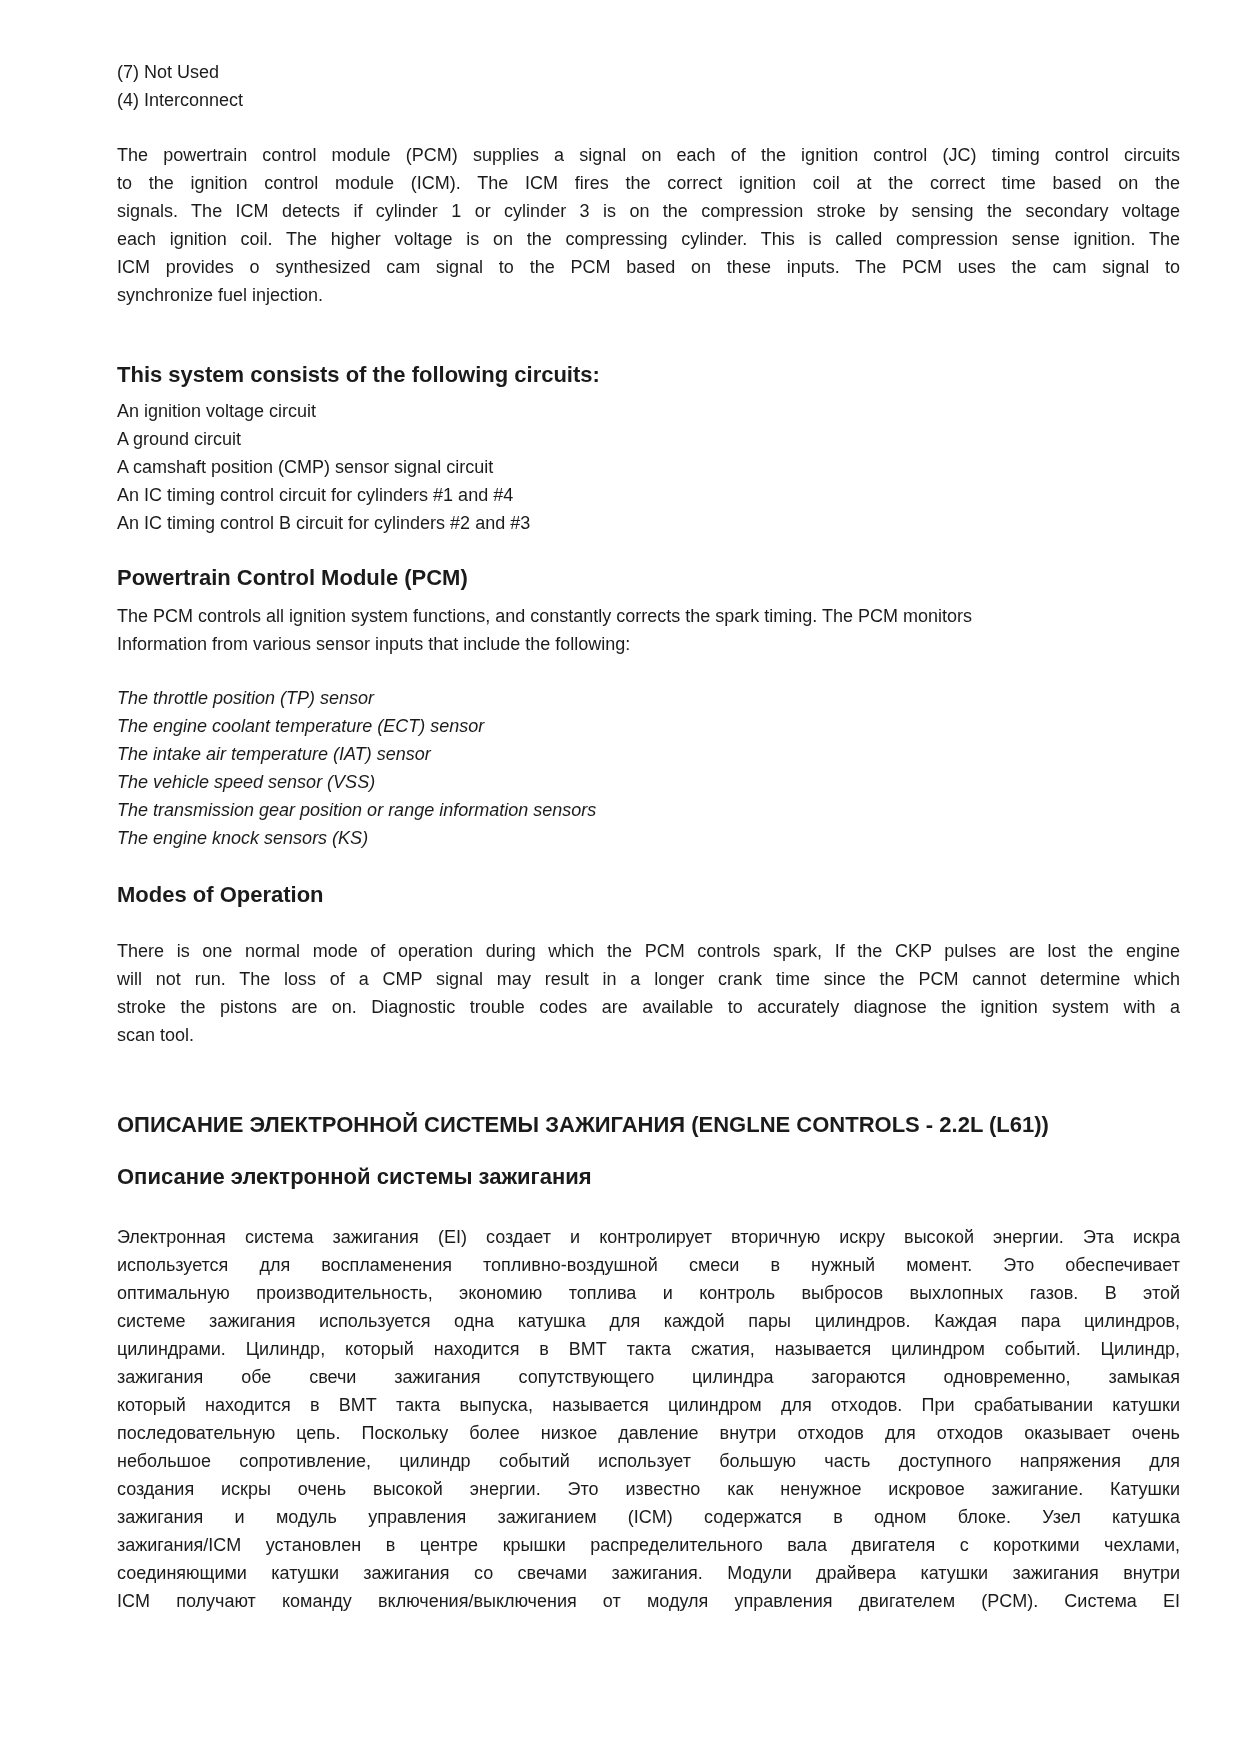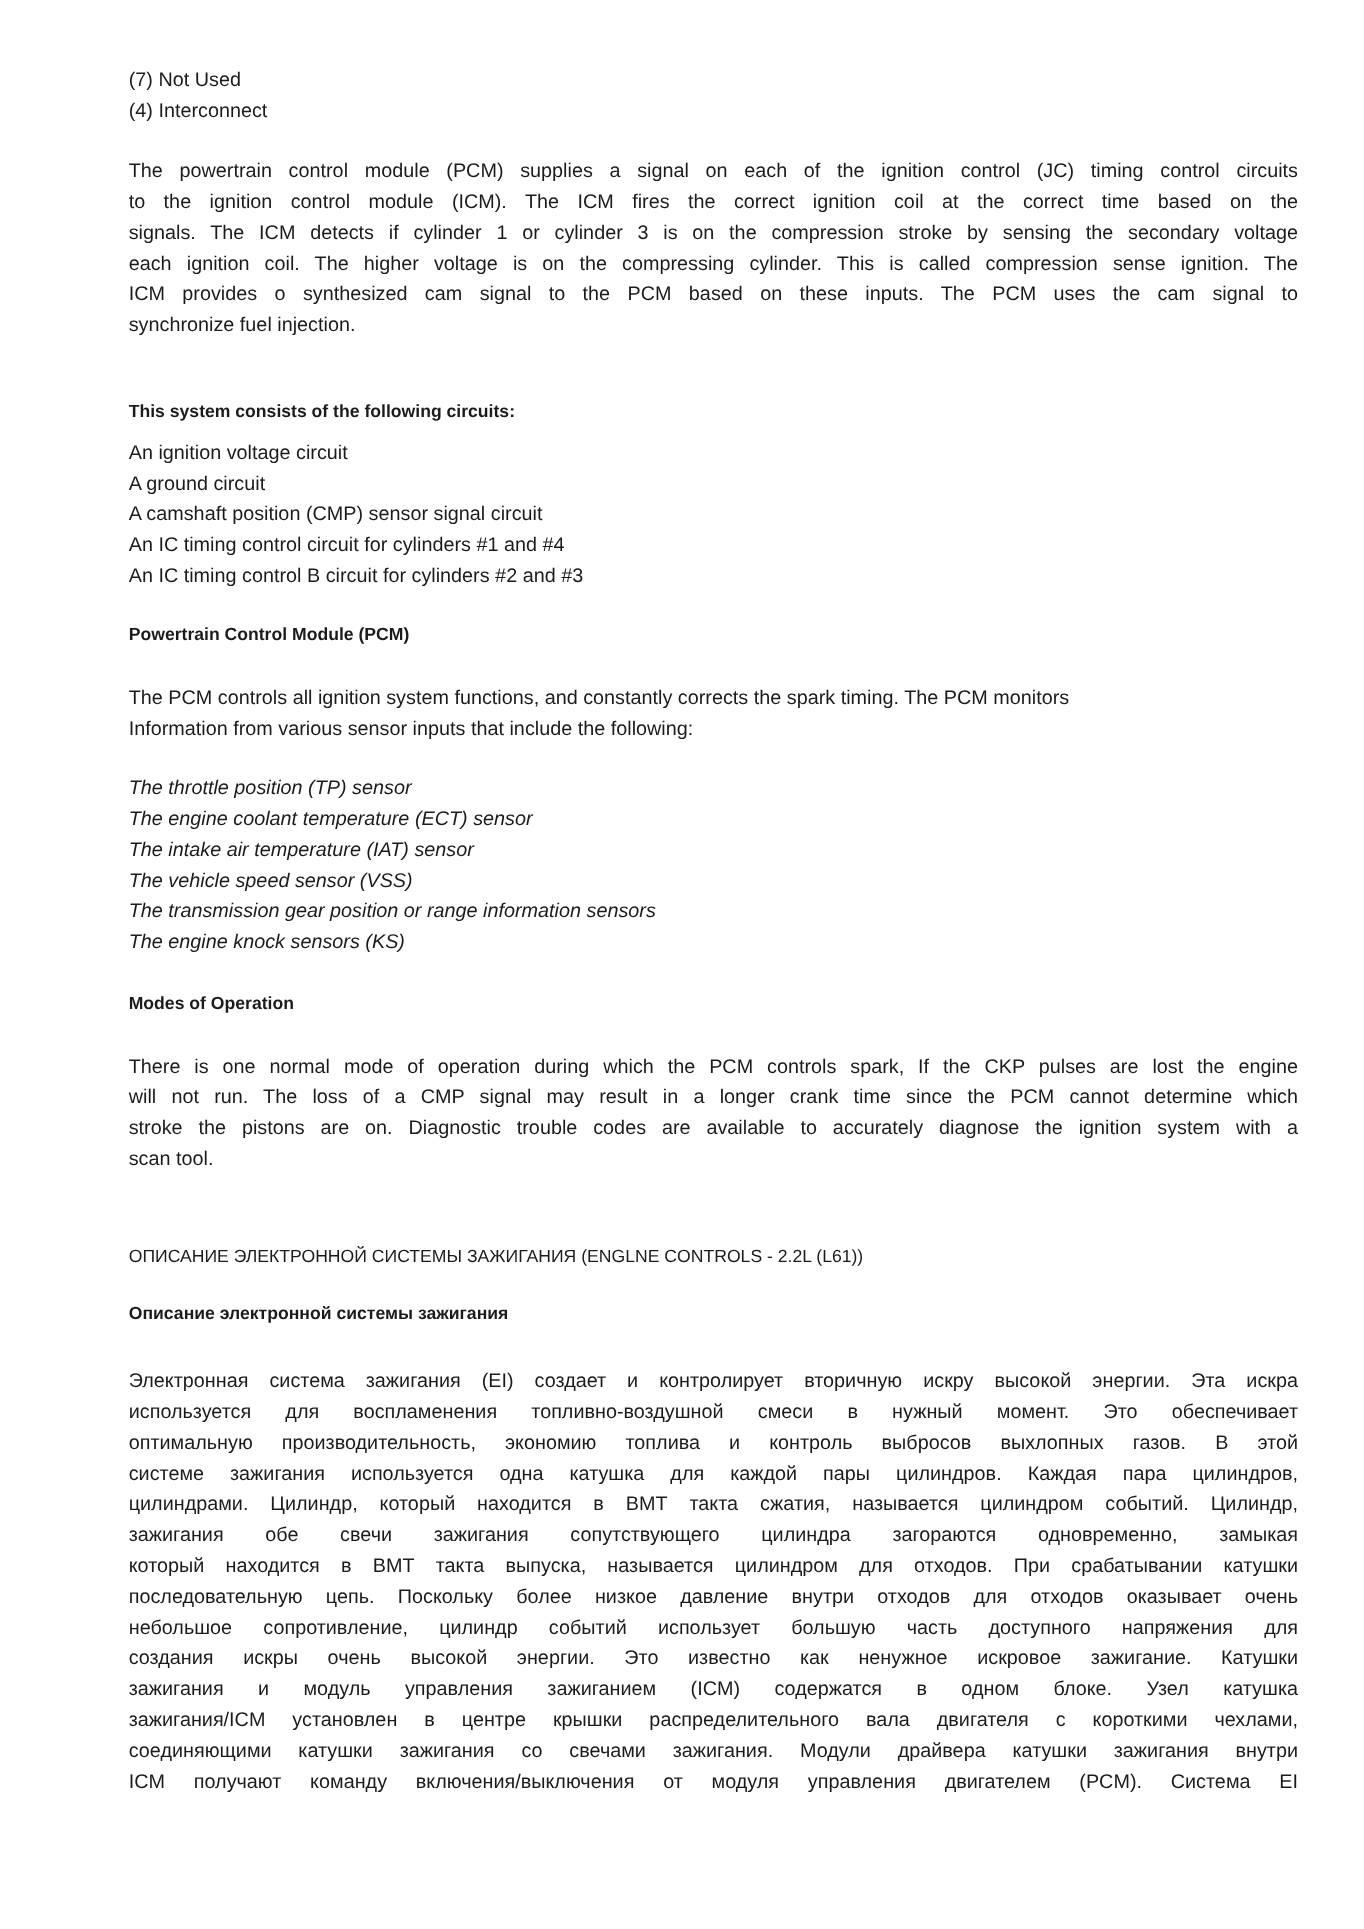--- a/index.html
+++ b/index.html
@@ -30,32 +30,32 @@
     height: 28px;
     white-space: nowrap;
   }
   .line.just {
     white-space: normal;
     text-align: justify;
     text-align-last: justify;
   }
   .heading {
     font-weight: 700;
-    font-size: 16px;
+    font-size: 22px;
     line-height: 28px;
   }
   .heading.caps {
-    font-weight: 400;
+    font-weight: 700;
   }
   
   .mb-intro   { margin-bottom: 27px; }
   .mb-para1   { margin-bottom: 52px; }
   .mb-h1      { margin-bottom: 8px;  }
   .mb-list1   { margin-bottom: 27px; }
-  .mb-h2      { margin-bottom: 28px; }
+  .mb-h2      { margin-bottom: 10px; }
   .mb-para2   { margin-bottom: 26px; }
   .mb-list2   { margin-bottom: 29px; font-style: italic; }
   .mb-h3      { margin-bottom: 28px; }
   .mb-para3   { margin-bottom: 62px; }
   .mb-h4      { margin-bottom: 24px; }
   .mb-h5      { margin-bottom: 32px; }
 </style>
 </head>
 <body>
 

